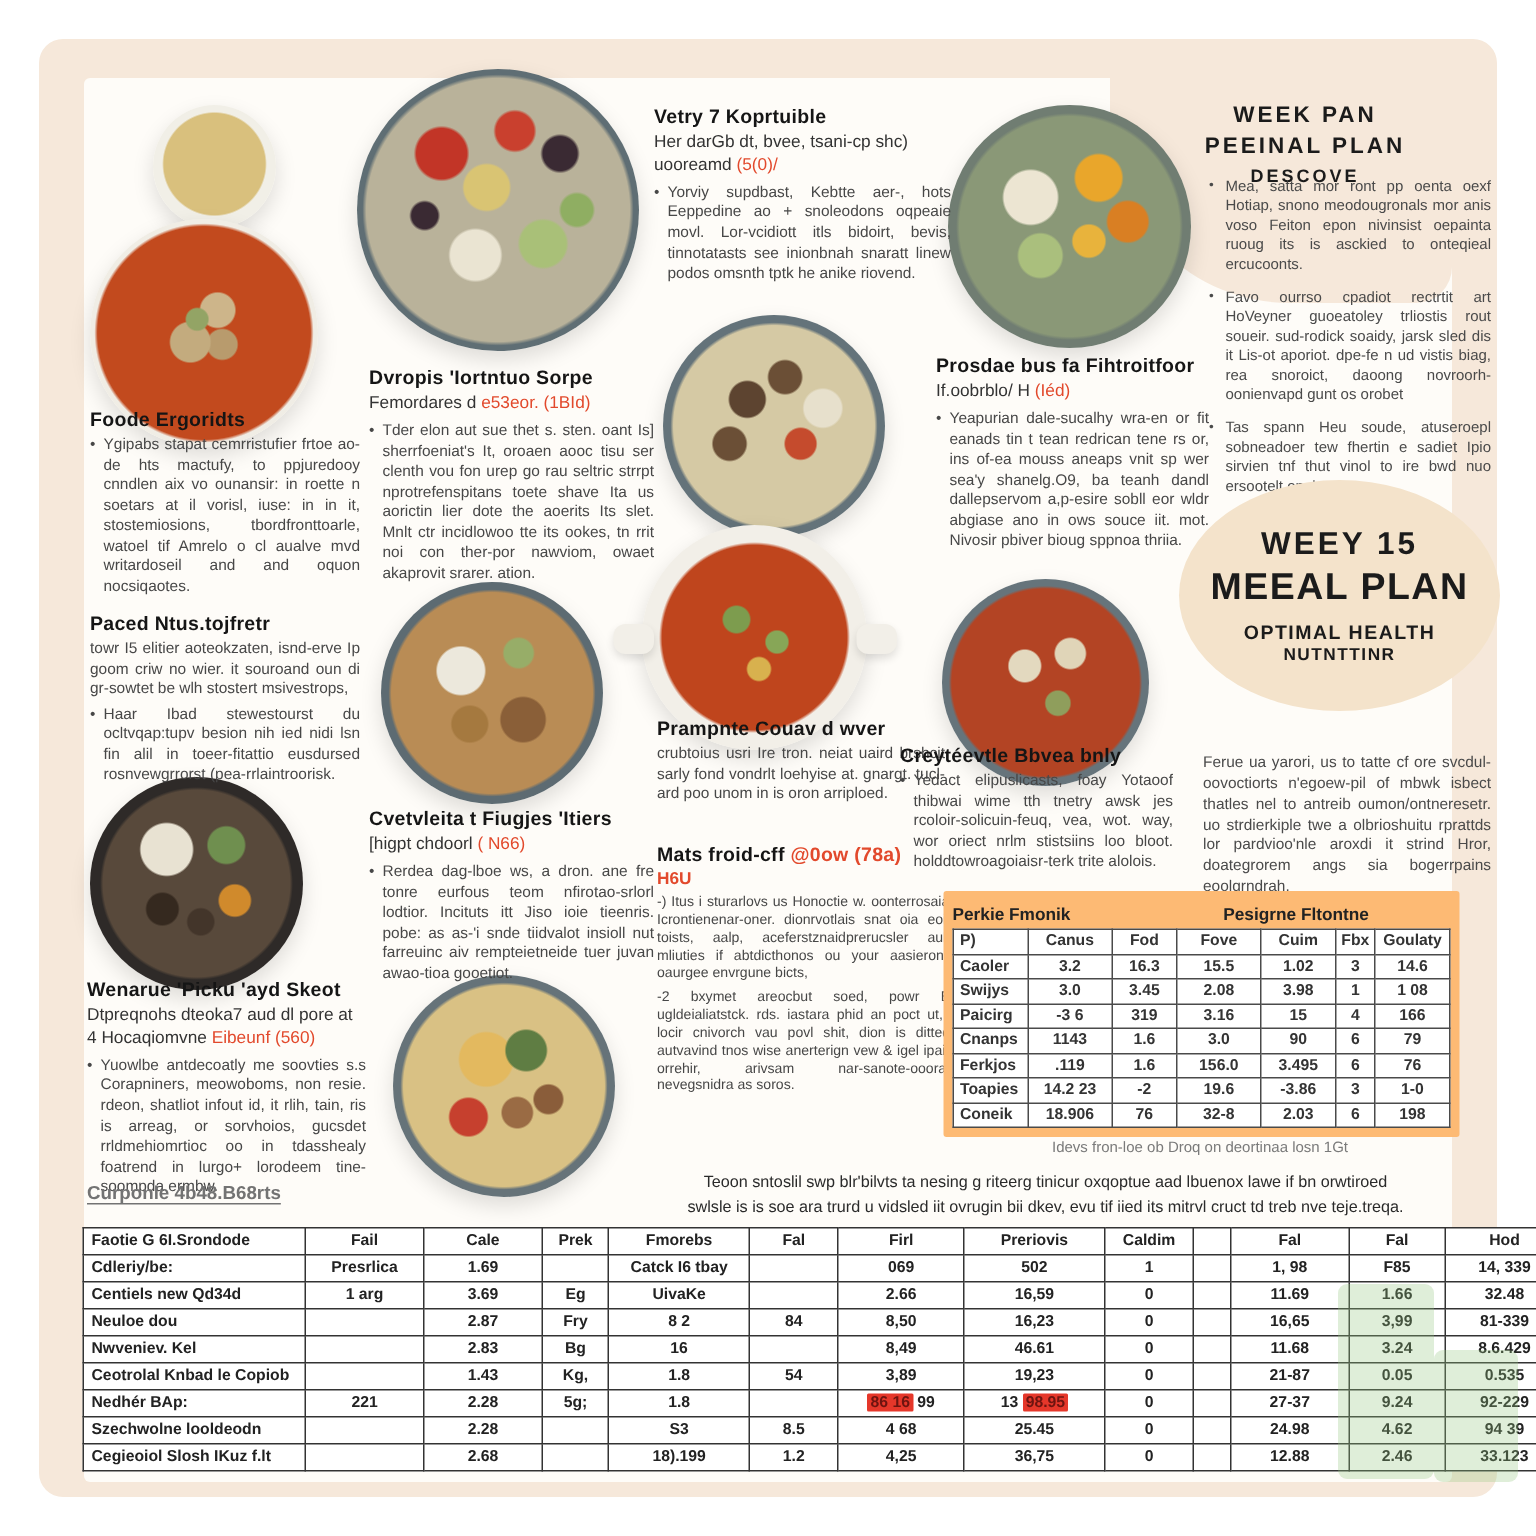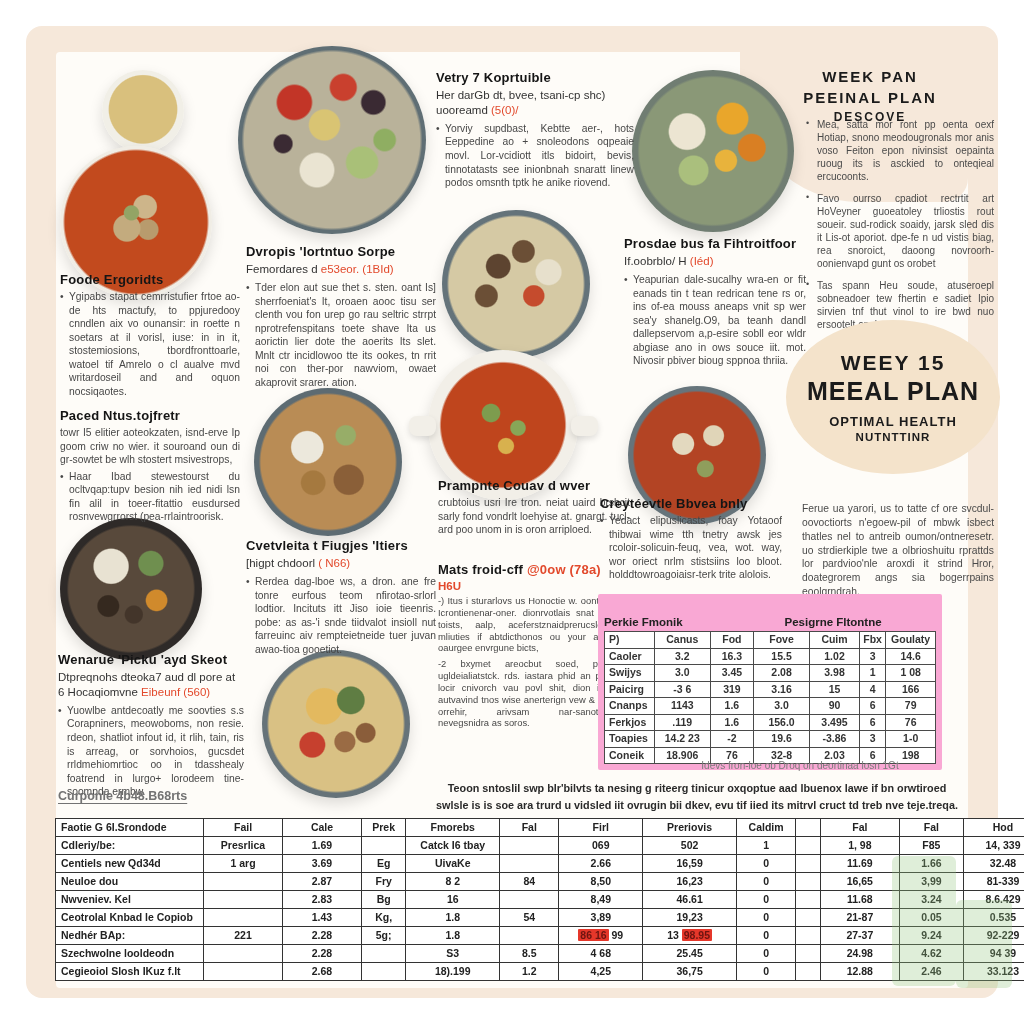--- a/index.html
+++ b/index.html
@@ -94,33 +94,33 @@
     radial-gradient(circle at 58% 56%,#e8b33c 0 8%,transparent 9%),
     radial-gradient(circle at 34% 38%,#ece5d2 0 12%,transparent 13%),
     radial-gradient(circle at 38% 62%,#aabf7d 0 10%,transparent 11%),
     radial-gradient(circle at 50% 50%,#8a9877 0 64%,#707d72 66% 100%)}
   .b-stew2{background:
     radial-gradient(circle at 40% 42%,#e3d9bf 0 9%,transparent 10%),
     radial-gradient(circle at 62% 36%,#e0d5b8 0 8%,transparent 9%),
     radial-gradient(circle at 56% 60%,#8f9e5c 0 7%,transparent 8%),
     radial-gradient(circle at 50% 50%,#b34424 0 64%,#66747b 66% 100%)}
   
-  .mid-wrap{position:absolute;left:598px;top:594px;width:332px;background:#f9a8d4;padding:22px 6px 6px 6px;border-radius:2px}
+  .mid-wrap{position:absolute;left:629px;top:594px;width:332px;background:#fdba74;padding:10px 6px 6px 6px;border-radius:2px}
   .mid-titles{display:flex;font-size:11.5px;font-weight:700;color:#222;margin-bottom:3px}
   .mid-titles span:first-child{width:38%}
   .mid-titles span:last-child{width:62%;text-align:center}
   table{border-collapse:collapse}
   #mid-tbl{width:100%;table-layout:fixed;background:#fff}
   #mid-tbl th,#mid-tbl td{border:1.5px solid #4a4a4a;font-size:10.5px;font-weight:700;color:#333;
       text-align:center;padding:2px 1px;line-height:1.1;overflow:hidden;white-space:nowrap}
   #mid-tbl th.lbl,#mid-tbl td.lbl{text-align:left;padding-left:4px}
   .mid-cap{position:absolute;left:634px;top:760px;width:332px;text-align:center;font-size:10px;color:#7a7a7a}
   
   .bnote{position:absolute;left:430px;top:780px;width:534px;text-align:center;font-size:10.8px;
-         font-weight:700;color:#2a2a2a;line-height:1.55}
+         font-weight:400;color:#2a2a2a;line-height:1.55}
   
   .bot-wrap{position:absolute;left:55px;top:818px;width:988px}
   #bot-tbl{width:100%;table-layout:fixed;background:#fff}
   #bot-tbl th,#bot-tbl td{border:1.5px solid #333;font-size:10.5px;color:#222;text-align:center;
       padding:1px 2px;line-height:1.15;height:15px;overflow:hidden;white-space:nowrap;font-weight:600}
   #bot-tbl th{font-weight:700}
   #bot-tbl th.lbl,#bot-tbl td.lbl{text-align:left;padding-left:5px}
   .chip{background:#e5372a;color:#6d1410;padding:0 2px;border-radius:1px;font-weight:700}
   .redcell{color:#cc4a2e}
   .green-mark{position:absolute;background:rgba(150,200,130,.30);border-radius:6px;pointer-events:none}
@@ -155,21 +155,21 @@
 </div>
 
 <div class="sec" style="left:60px;top:408px;width:180px">
   <h3 class="h">Paced Ntus.tojfretr</h3>
   <p class="txt">towr I5 elitier aoteokzaten, isnd-erve Ip goom criw no wier. it souroand oun di gr-sowtet be wlh stostert msivestrops,</p>
   <p class="txt blt" style="margin-top:3px">Haar Ibad stewestourst du ocltvqap:tupv besion nih ied nidi lsn fin alil in toeer-fitattio eusdursed rosnvewgrrorst (pea-rrlaintroorisk.</p>
 </div>
 
 <div class="sec" style="left:58px;top:652px;width:186px">
   <h3 class="h">Wenarue 'Picku 'ayd Skeot</h3>
-  <p class="sub"><span>Dtpreqnohs dteoka7 aud dl pore at 6 Hocaqiomvne </span><span class="red">Eibeunf (560)</span></p>
+  <p class="sub"><span>Dtpreqnohs dteoka7 aud dl pore at 4 Hocaqiomvne </span><span class="red">Eibeunf (560)</span></p>
   <p class="txt blt">Yuowlbe antdecoatly me soovties s.s Corapniners, meowoboms, non resie. rdeon, shatliot infout id, it rlih, tain, ris is arreag, or sorvhoios, gucsdet rrldmehiomrtioc oo in tdasshealy foatrend in lurgo+ lorodeem tine-soompda ermbw.</p>
 </div>
 
 <div class="sec" style="left:58px;top:786px;width:200px">
   <span class="footer-link">Curponle 4b48.B68rts</span>
 </div>
 
 <div class="sec" style="left:246px;top:244px;width:190px">
   <h3 class="h">Dvropis 'Iortntuo Sorpe</h3>
   <p class="sub"><span>Femordares d </span><span class="red">e53eor. (1BId)</span></p>

